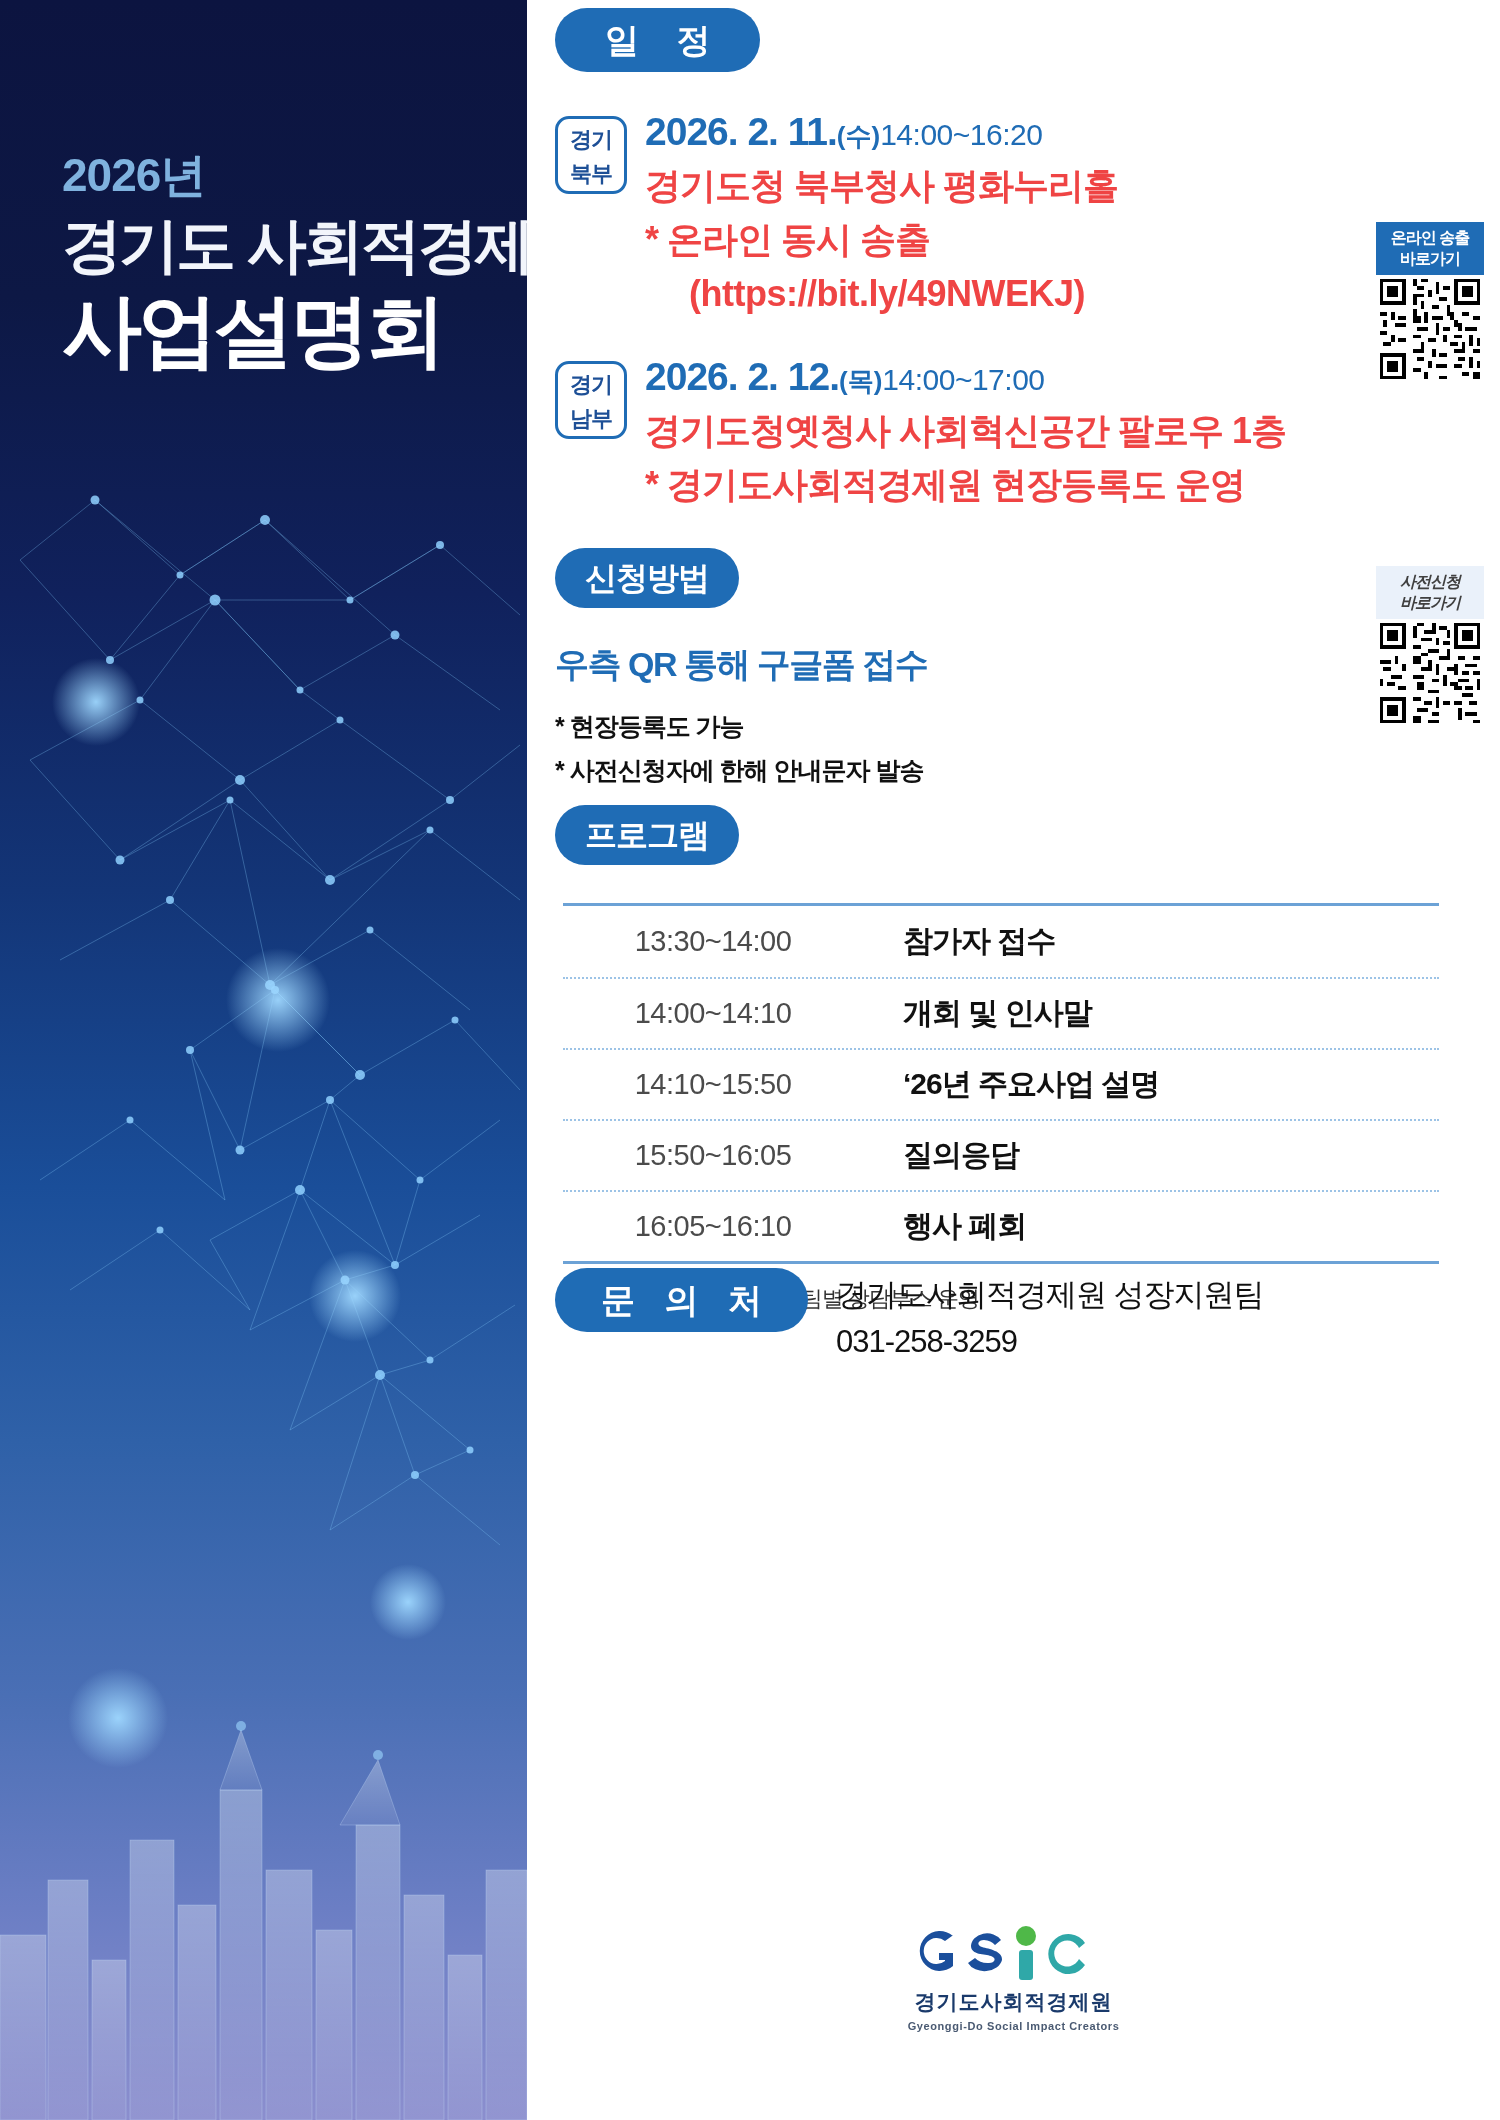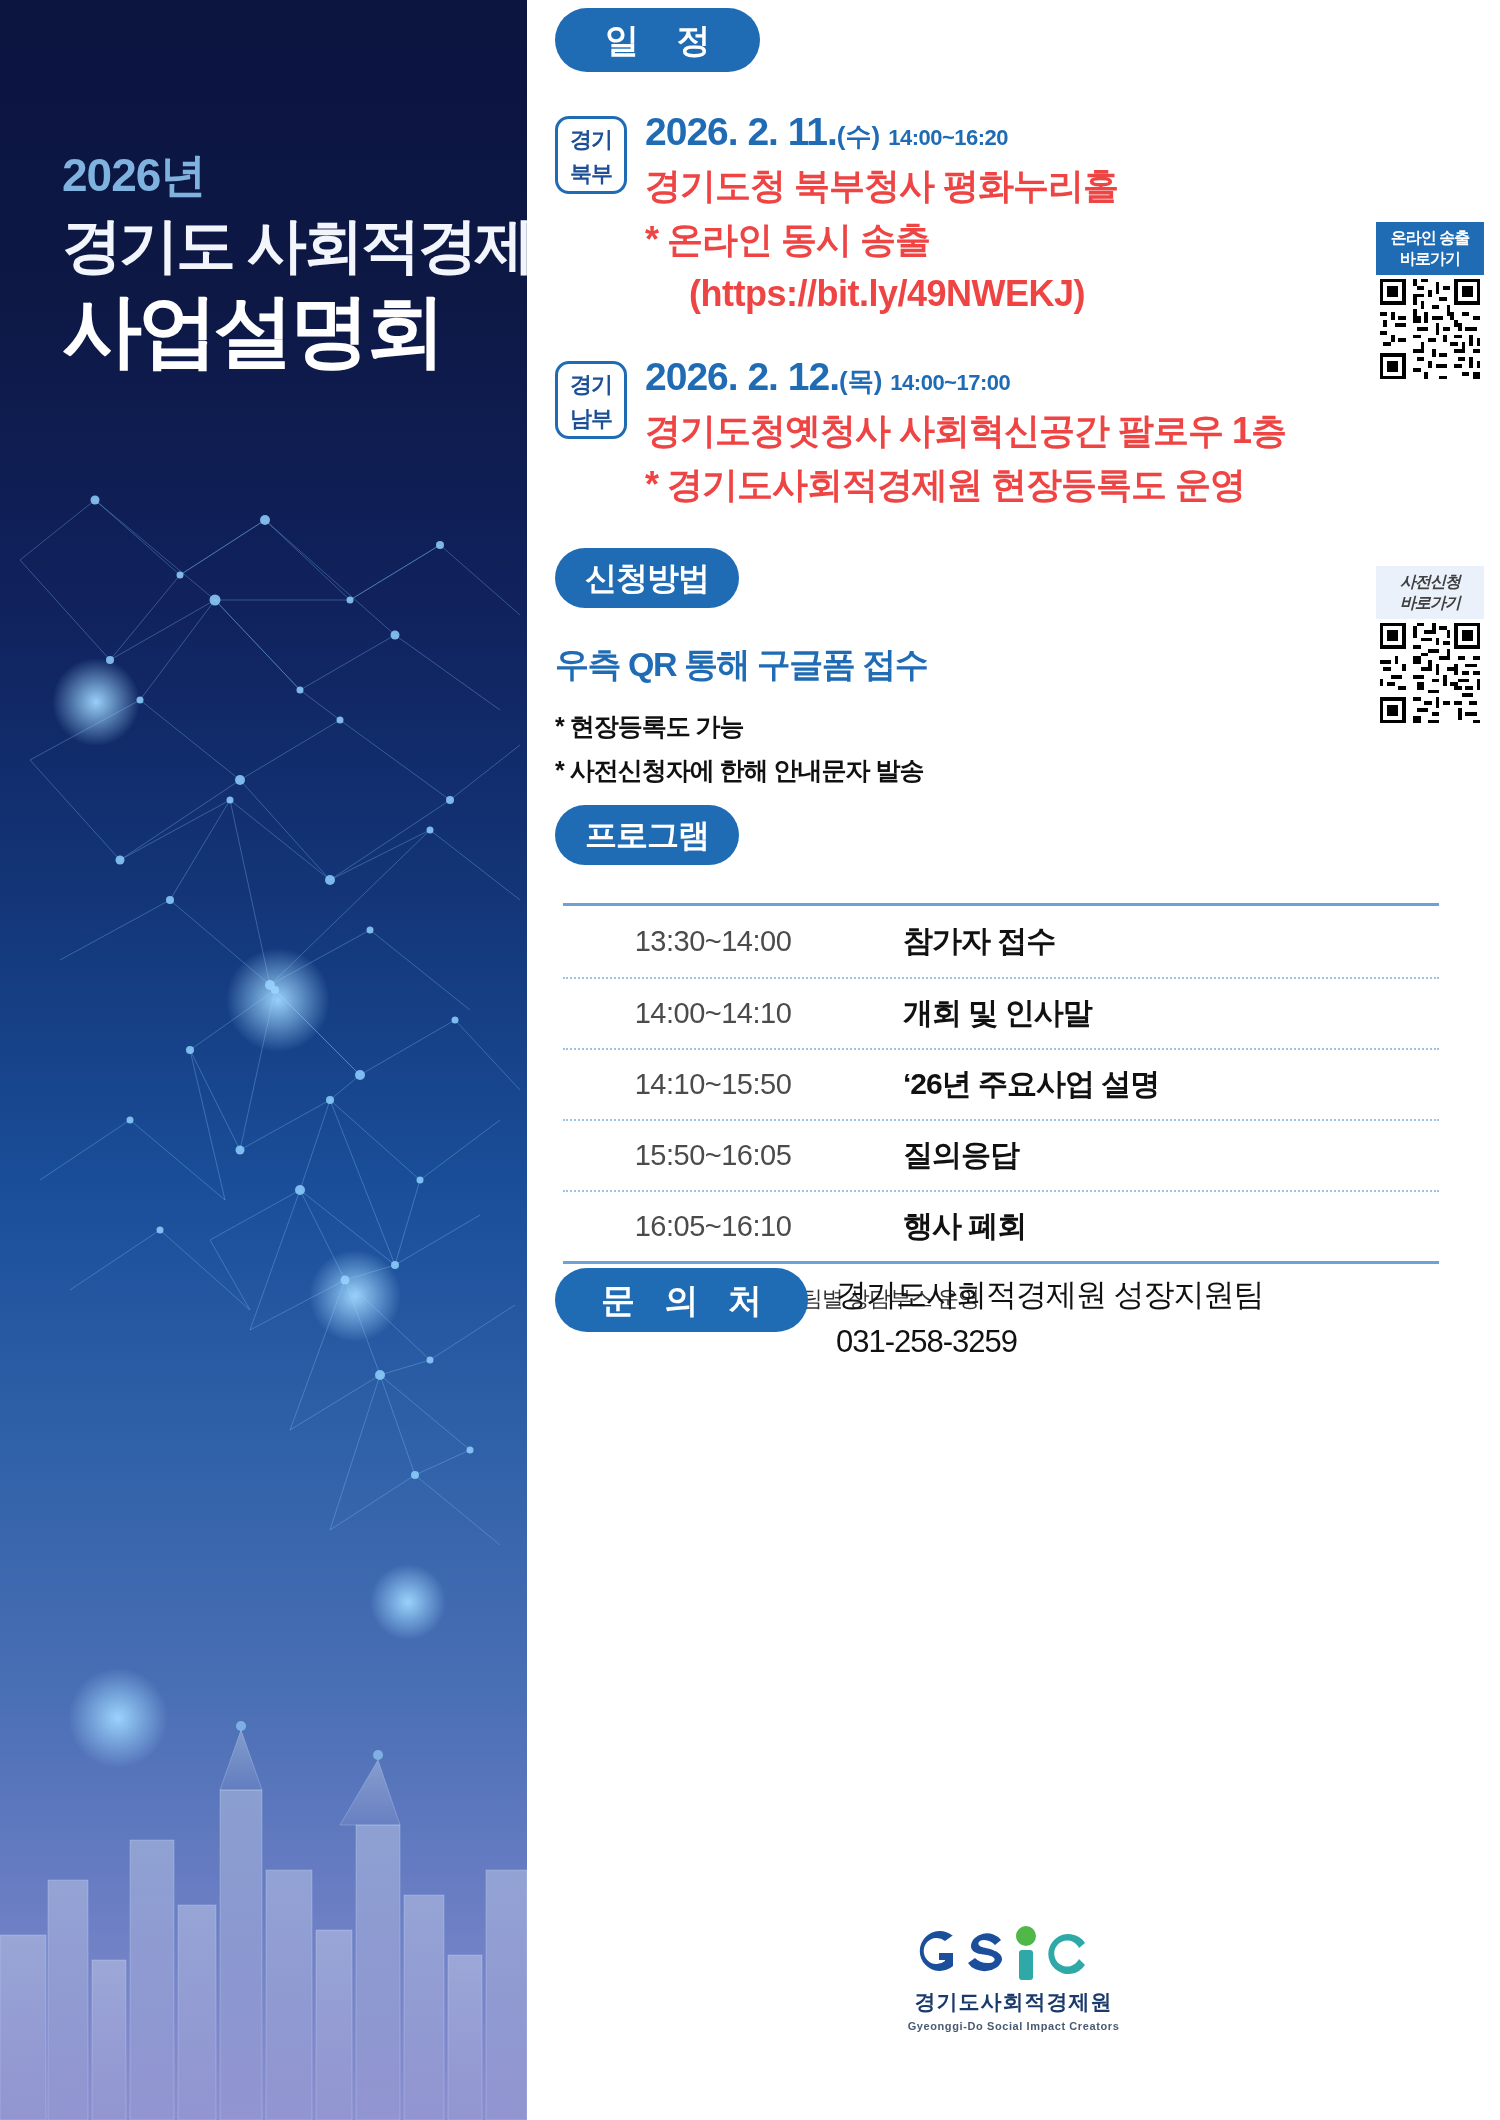--- a/index.html
+++ b/index.html
@@ -53,21 +53,21 @@
   .region-badge {
     flex:0 0 auto; width:72px; height:78px; border:3px solid #1f6cb5;
     border-radius:14px; color:#1d4f96; font-weight:800; font-size:22px;
     line-height:34px; text-align:center; padding-top:4px; letter-spacing:-1px;
     margin-top:6px;
   }
   .sbody { margin-left:18px; }
   .sdate { font-size:0; line-height:1.15; margin-bottom:4px; white-space:nowrap; }
   .sdate .d1 { font-size:39px; font-weight:800; color:#1f6cb5; letter-spacing:-1px; }
   .sdate .d2 { font-size:26px; font-weight:700; color:#1f6cb5; }
-  .sdate .d3 { font-size:22px; font-weight:700; color:#1f6cb5; margin-left:8px; letter-spacing:-0.5px; }
+  .sdate .d3 { font-size:30px; font-weight:400; color:#1f6cb5; margin-left:0; letter-spacing:-0.5px; }
   .sline { font-size:36px; font-weight:700; color:#ef4444; letter-spacing:-1px; line-height:1.5; white-space:nowrap; }
   .sline.indent { padding-left:44px; font-weight:600; letter-spacing:-0.5px; }
 
   
   .qrbox { position:absolute; width:108px; text-align:center; }
   .qr-label {
     background:#1f6cb5; color:#fff; font-size:16px; font-weight:700;
     line-height:21px; padding:5px 0 6px; letter-spacing:-1px;
   }
   .qr-label.light { background:#eaf1fa; color:#404040;font-style:italic; }

